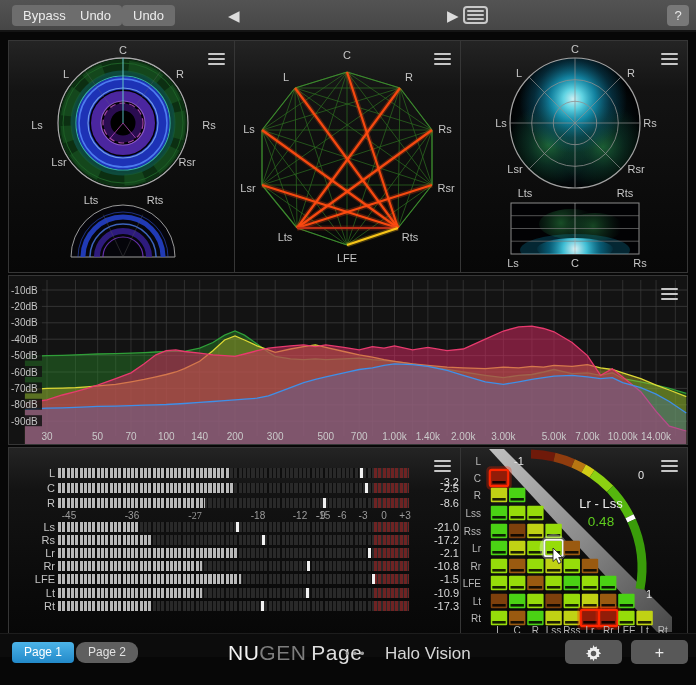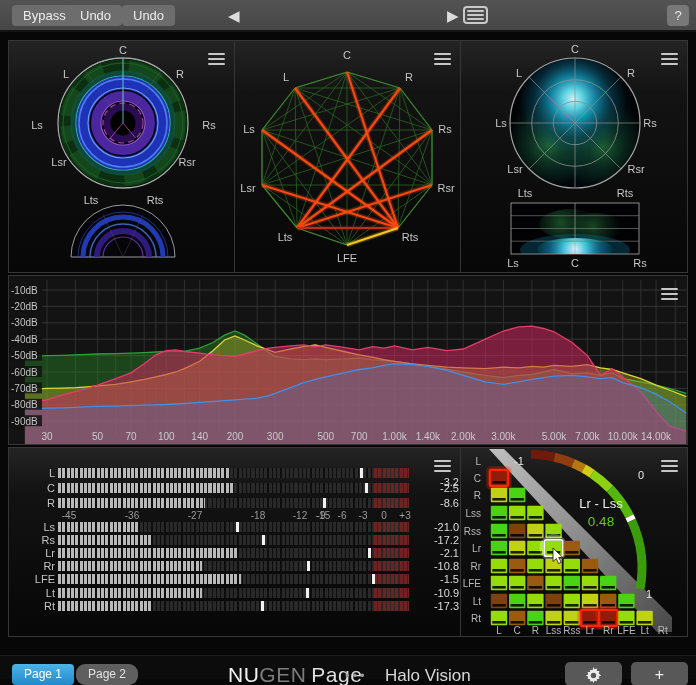--- a/index.html
+++ b/index.html
@@ -31,21 +31,21 @@
   .m-row-label{position:absolute;left:6px;width:40px;text-align:right;color:#c4c4c4;font-size:11px;}
   .m-value{position:absolute;left:404px;width:46px;text-align:right;color:#dcdcdc;font-size:11px;}
   .m-bar{position:absolute;left:49px;width:351px;height:10px;background:#0d0d0d;}
   .m-seg{position:absolute;top:0;bottom:0;}
   .m-dim{left:0;right:0;background:repeating-linear-gradient(90deg,#292929 0 3px,#0d0d0d 3px 4.3px);}
   .m-lit{left:0;background:repeating-linear-gradient(90deg,#b9b9b9 0 3px,rgba(0,0,0,0) 3px 4.3px);}
   .m-red{background:repeating-linear-gradient(90deg,#6e2323 0 3px,rgba(0,0,0,0) 3px 4.3px);}
   .m-peak{position:absolute;top:0;bottom:0;width:3px;background:#f2f2f2;}
   .m-scale{position:absolute;color:#9c9c9c;font-size:10px;width:30px;text-align:center;}
   
-  .footer{position:absolute;left:0;top:655px;width:696px;height:24px;background:#0c0c0c;border-top:1px solid #1d1d1d;box-sizing:border-box;}
+  .footer{position:absolute;left:0;top:633px;width:696px;height:24px;background:#0c0c0c;border-top:1px solid #1d1d1d;box-sizing:border-box;}
   .pagebtn{position:absolute;top:8px;height:21px;border:none;border-radius:4px;font-size:12px;font-family:inherit;padding:0 12px;line-height:21px;}
   .page-active{background:linear-gradient(#4cb4e8,#2289c9);color:#fff;}
   .page-idle{background:#5f5f5f;color:#e2e2e2;border-radius:9px;}
   .logo{position:absolute;top:7px;left:228px;font-size:21px;letter-spacing:.5px;}
   .logo .nu{color:#f2f2f2;} .logo .gen{color:#7d7d7d;} .logo .audio{color:#dedede;margin-left:5px;}
   .dots{position:absolute;top:12px;left:345px;color:#9a9a9a;font-size:13px;letter-spacing:3px;}
   .app-title{position:absolute;top:10px;left:385px;color:#d6d6d6;font-size:17px;}
   .fbtn{position:absolute;top:6px;width:57px;height:24px;background:#585858;border:none;border-radius:5px;
         color:#ececec;font-size:16px;font-family:inherit;line-height:24px;}
   svg text{font-family:"Liberation Sans",sans-serif;}
@@ -495,21 +495,21 @@
           <div class="m-bar" style="top:153px">
             <div class="m-seg m-dim"></div>
             <div class="m-seg m-lit" style="width:27.0%"></div>
             <div class="m-seg m-red" style="left:90.0%;right:0"></div>
             <div class="m-peak" style="left:calc(58.4% - 1.5px)"></div>
           </div>
           <div class="m-value" style="top:152px">-17.3</div>
         </div>
         <span class="m-scale" style="left: 45px; top: 62px;">-45</span>
         <span class="m-scale" style="left: 108px; top: 62px;">-36</span>
-        <span class="m-scale" style="left: 171px; top: 62px;">-27</span>
+        <span class="m-scale" style="left: 171px; top: 62px; font-family: Liberation Serif, serif;">-27</span>
         <span class="m-scale" style="left: 234px; top: 62px;">-18</span>
         <span class="m-scale" style="left: 255px; top: 62px; margin-left: 44px;">-15</span>
         <span class="m-scale" style="left: 276px; top: 62px;">-12</span>
         <span class="m-scale" style="left: 297px; top: 62px;">-9</span>
         <span class="m-scale" style="left: 318px; top: 62px;">-6</span>
         <span class="m-scale" style="left: 339px; top: 62px;">-3</span>
         <span class="m-scale" style="left: 360px; top: 62px;">0</span>
         <span class="m-scale" style="left: 381px; top: 62px;">+3</span>
       </div>
     <div class="hmb">

